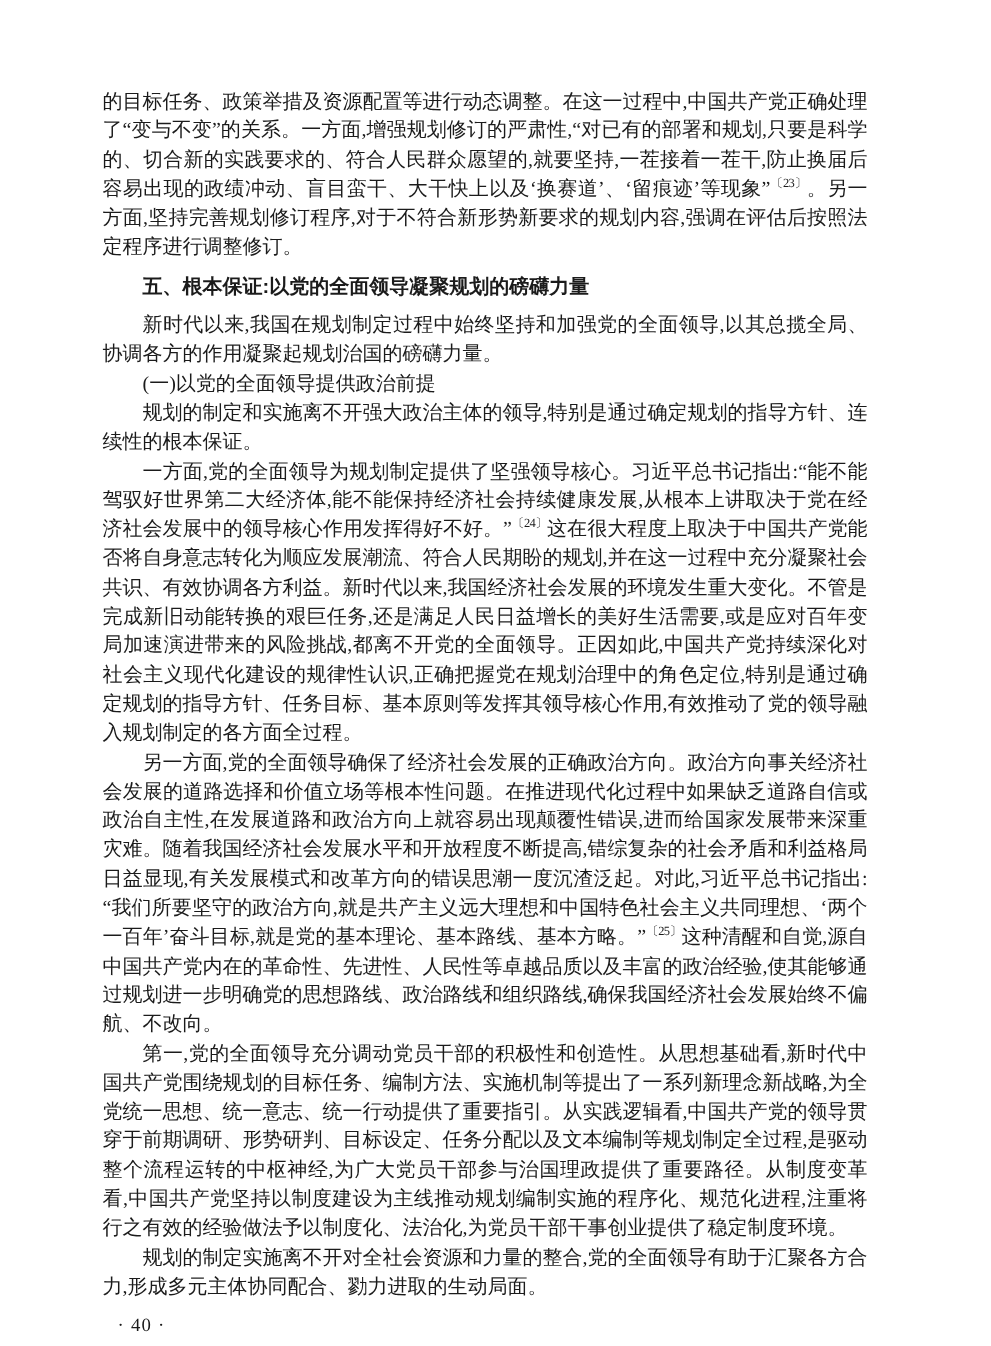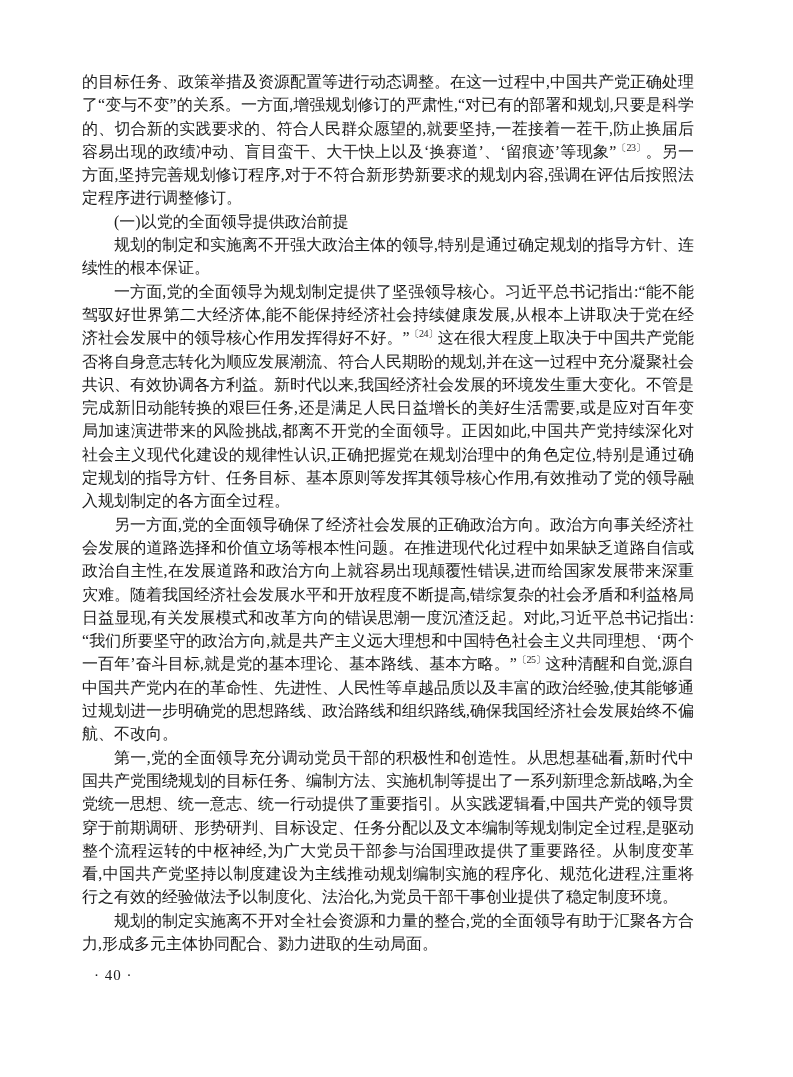--- a/index.html
+++ b/index.html
@@ -53,21 +53,23 @@
     letter-spacing: 1px;
   }
 </style>
 </head>
 <body>
 
 <div class="page">
 
   <p class="continuation">的目标任务、政策举措及资源配置等进行动态调整。在这一过程中,中国共产党正确处理了“变与不变”的关系。一方面,增强规划修订的严肃性,“对已有的部署和规划,只要是科学的、切合新的实践要求的、符合人民群众愿望的,就要坚持,一茬接着一茬干,防止换届后容易出现的政绩冲动、盲目蛮干、大干快上以及‘换赛道’、‘留痕迹’等现象”<sup class="fnref">〔23〕</sup>。另一方面,坚持完善规划修订程序,对于不符合新形势新要求的规划内容,强调在评估后按照法定程序进行调整修订。</p>
 
+  <h2 class="section-heading">五、根本保证:以党的全面领导凝聚规划的磅礴力量</h2>
 
+  <p>新时代以来,我国在规划制定过程中始终坚持和加强党的全面领导,以其总揽全局、协调各方的作用凝聚起规划治国的磅礴力量。</p>
 
   <p class="subsection">(一)以党的全面领导提供政治前提</p>
 
   <p>规划的制定和实施离不开强大政治主体的领导,特别是通过确定规划的指导方针、连续性的根本保证。</p>
 
   <p>一方面,党的全面领导为规划制定提供了坚强领导核心。习近平总书记指出:“能不能驾驭好世界第二大经济体,能不能保持经济社会持续健康发展,从根本上讲取决于党在经济社会发展中的领导核心作用发挥得好不好。”<sup class="fnref">〔24〕</sup>这在很大程度上取决于中国共产党能否将自身意志转化为顺应发展潮流、符合人民期盼的规划,并在这一过程中充分凝聚社会共识、有效协调各方利益。新时代以来,我国经济社会发展的环境发生重大变化。不管是完成新旧动能转换的艰巨任务,还是满足人民日益增长的美好生活需要,或是应对百年变局加速演进带来的风险挑战,都离不开党的全面领导。正因如此,中国共产党持续深化对社会主义现代化建设的规律性认识,正确把握党在规划治理中的角色定位,特别是通过确定规划的指导方针、任务目标、基本原则等发挥其领导核心作用,有效推动了党的领导融入规划制定的各方面全过程。</p>
 
   <p>另一方面,党的全面领导确保了经济社会发展的正确政治方向。政治方向事关经济社会发展的道路选择和价值立场等根本性问题。在推进现代化过程中如果缺乏道路自信或政治自主性,在发展道路和政治方向上就容易出现颠覆性错误,进而给国家发展带来深重灾难。随着我国经济社会发展水平和开放程度不断提高,错综复杂的社会矛盾和利益格局日益显现,有关发展模式和改革方向的错误思潮一度沉渣泛起。对此,习近平总书记指出:“我们所要坚守的政治方向,就是共产主义远大理想和中国特色社会主义共同理想、‘两个一百年’奋斗目标,就是党的基本理论、基本路线、基本方略。”<sup class="fnref">〔25〕</sup>这种清醒和自觉,源自中国共产党内在的革命性、先进性、人民性等卓越品质以及丰富的政治经验,使其能够通过规划进一步明确党的思想路线、政治路线和组织路线,确保我国经济社会发展始终不偏航、不改向。</p>
 
 

